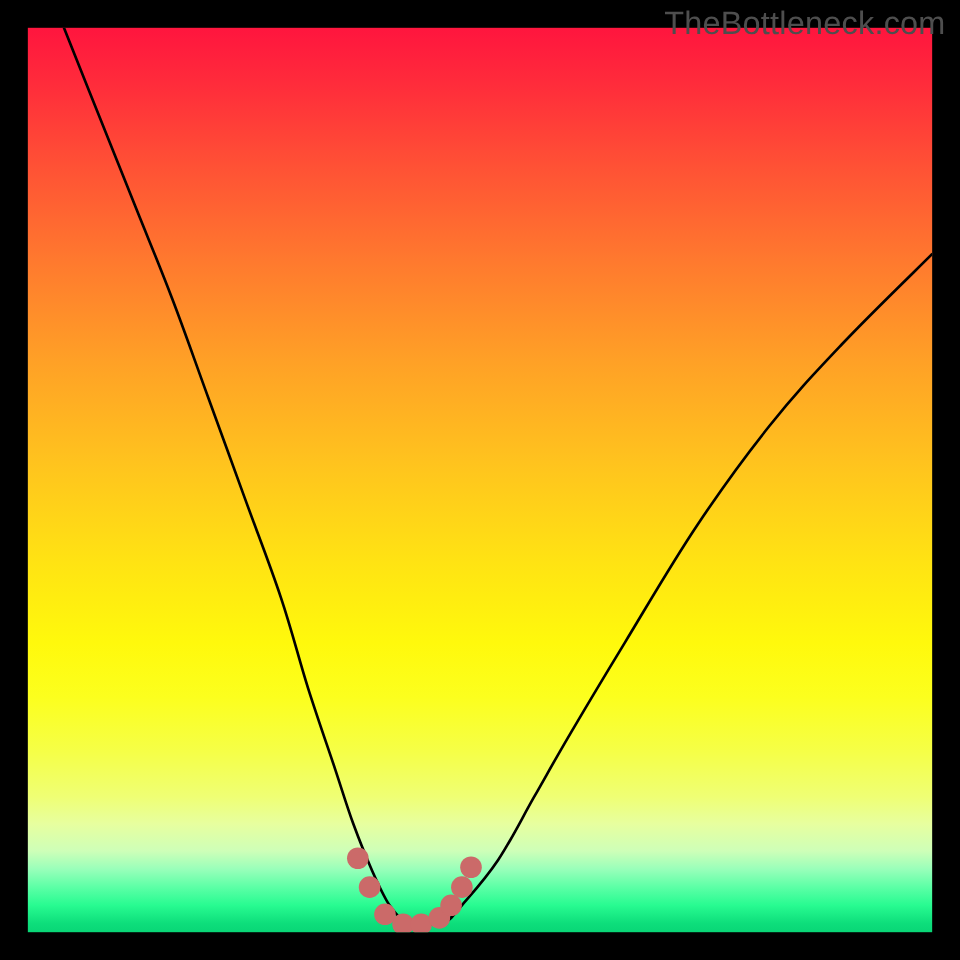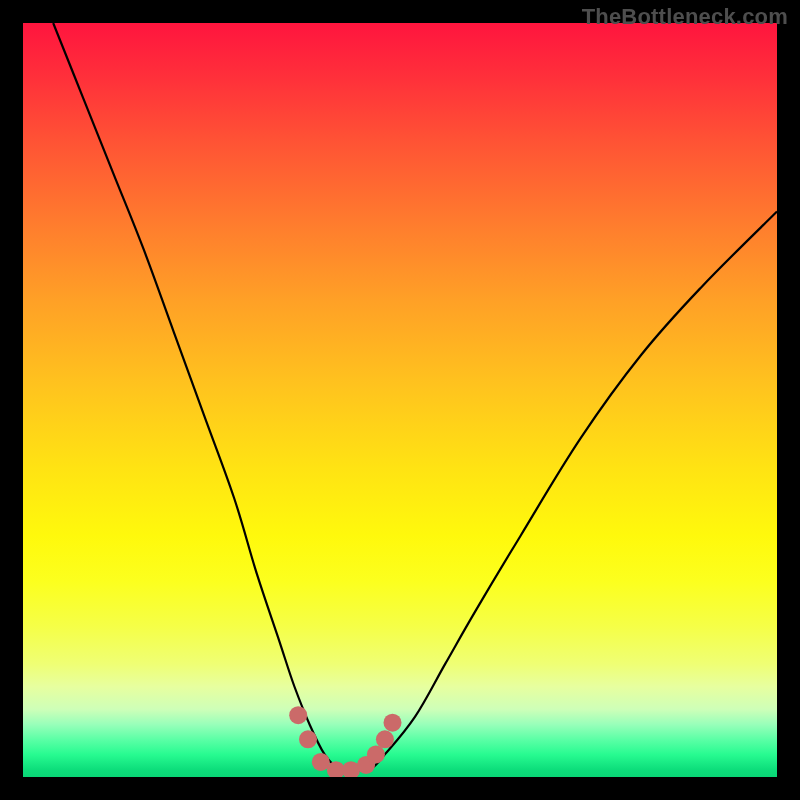--- a/index.html
+++ b/index.html
@@ -47,22 +47,22 @@
       #28fb91 97%,
       #0dde7b 99%,
       #09d676 100%
     );
   }
   .watermark {
     position: absolute;
     top: 4px;
     right: 12px;
     color: #4e4e4e;
-    font-size: 22px;
-    font-weight: 700;
+    font-size: 27px;
+    font-weight: 400;
     letter-spacing: 0.2px;
     user-select: none;
   }
   svg.curve {
     position: absolute;
     left: 0; top: 0;
     width: 754px;
     height: 754px;
   }
 </style>

